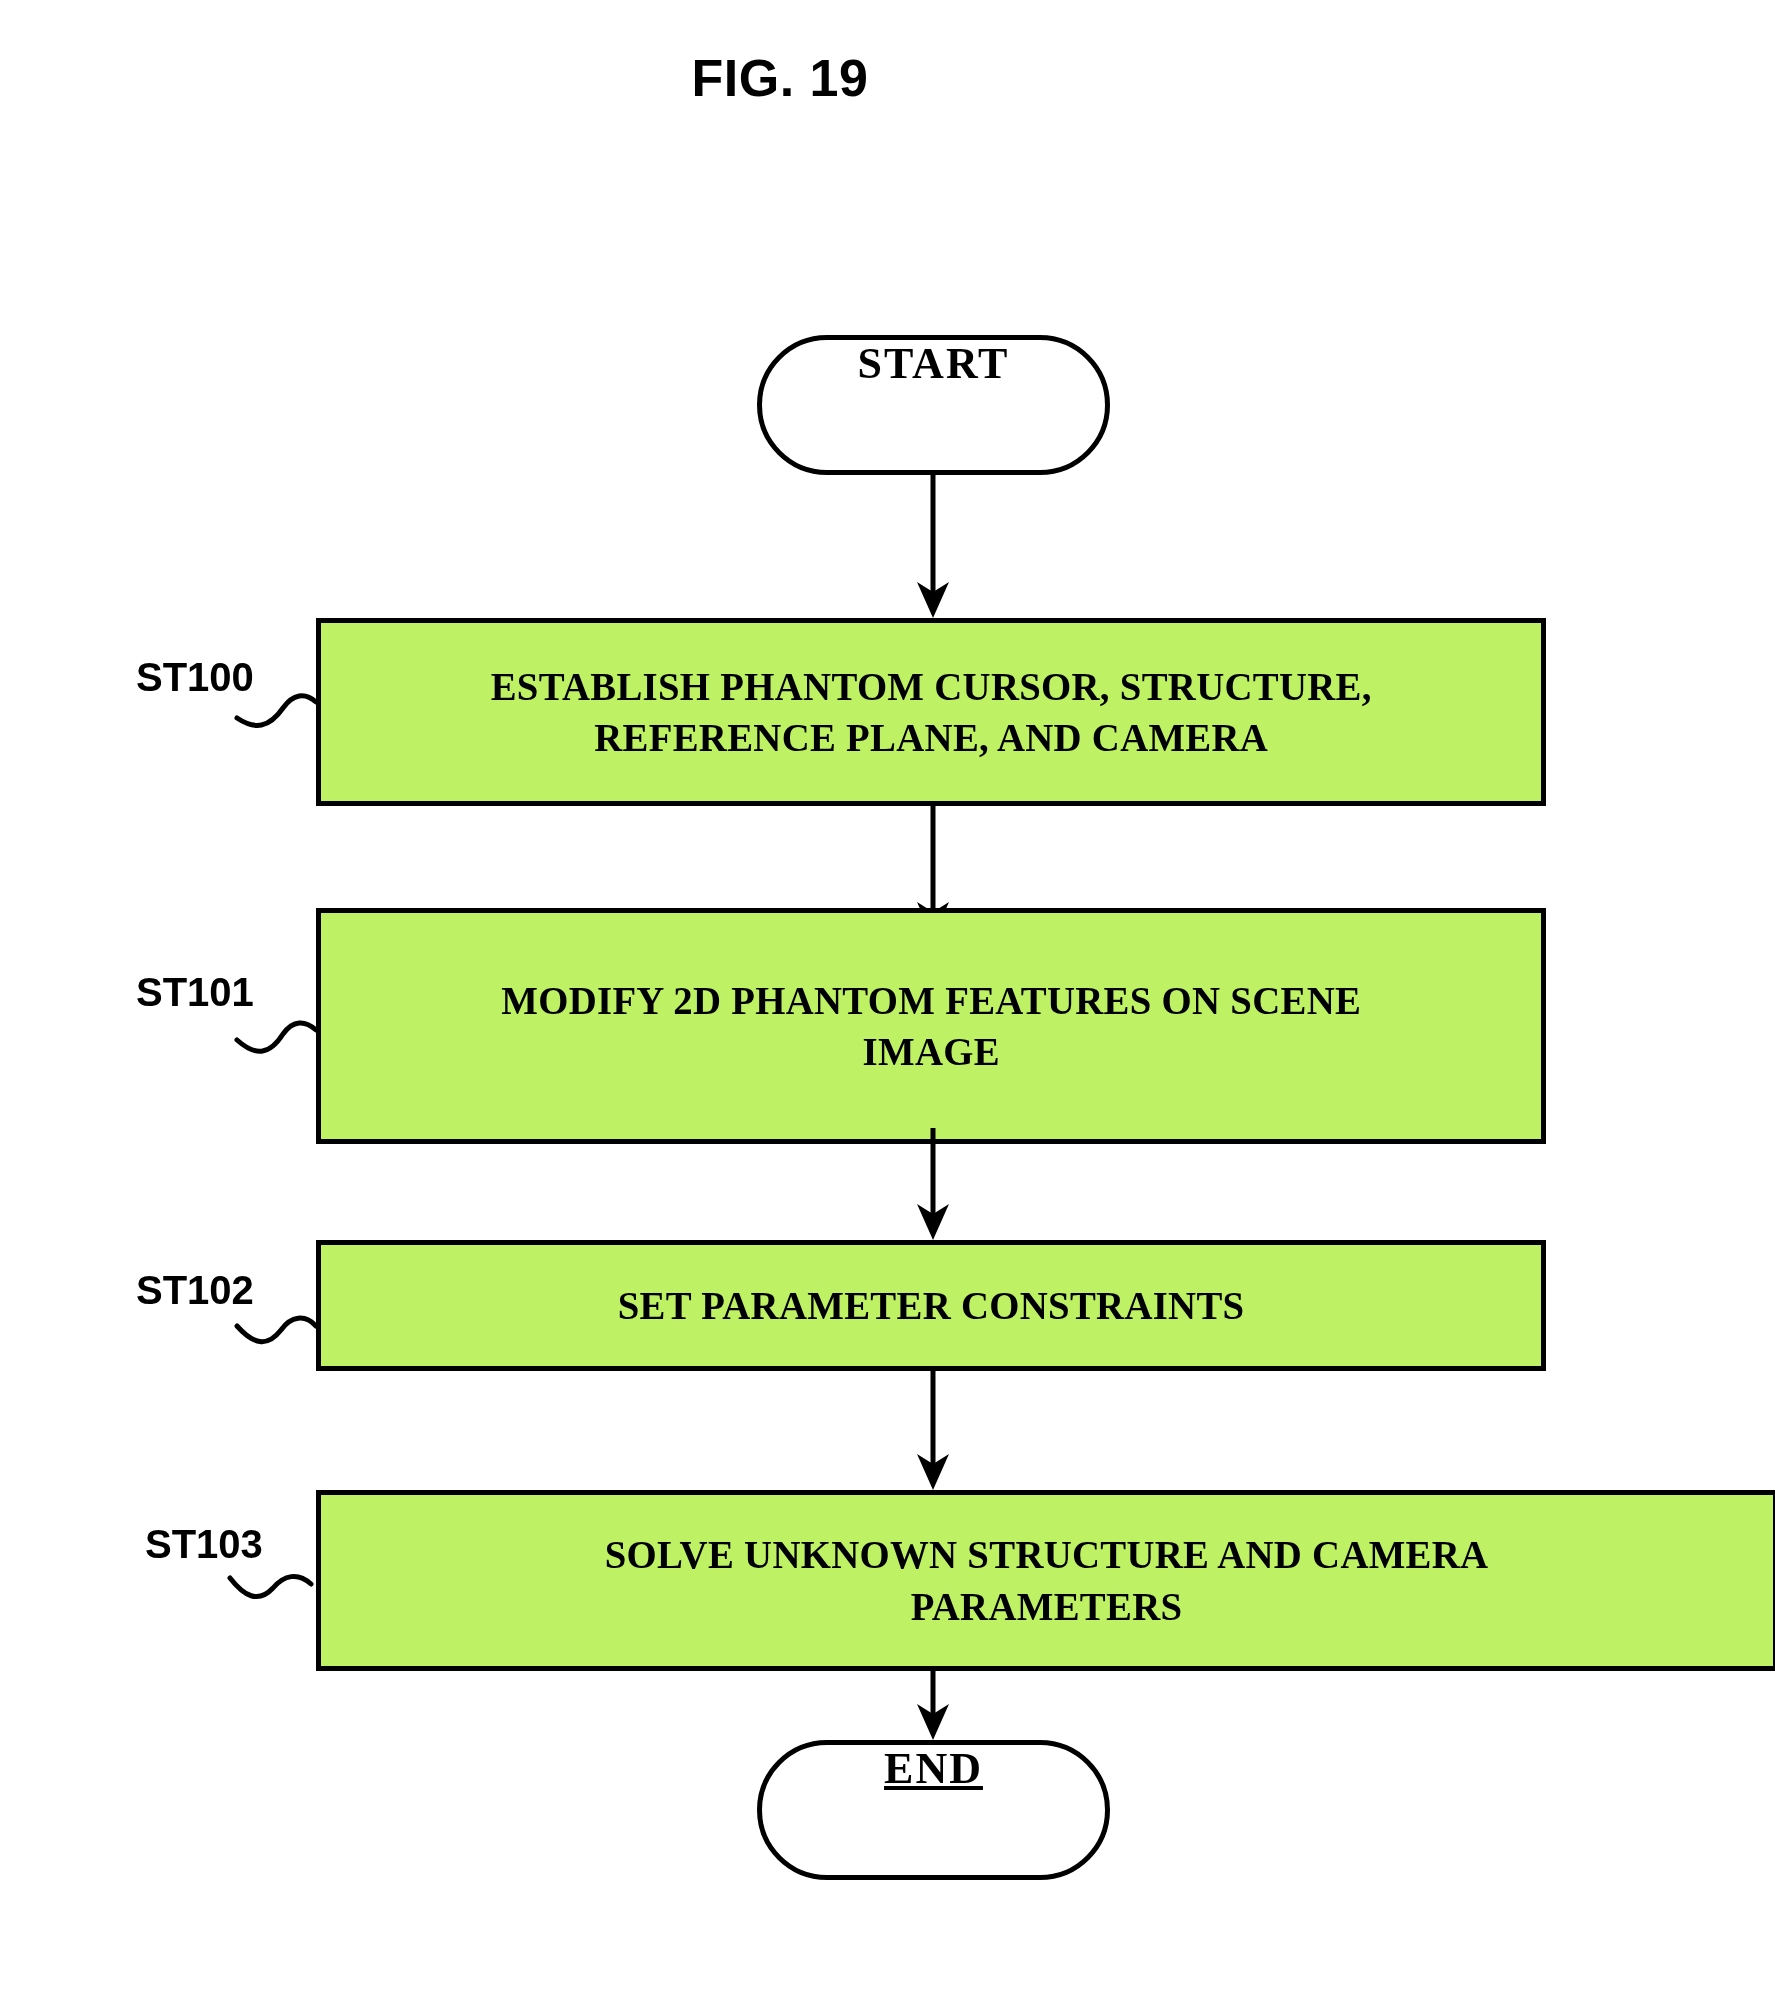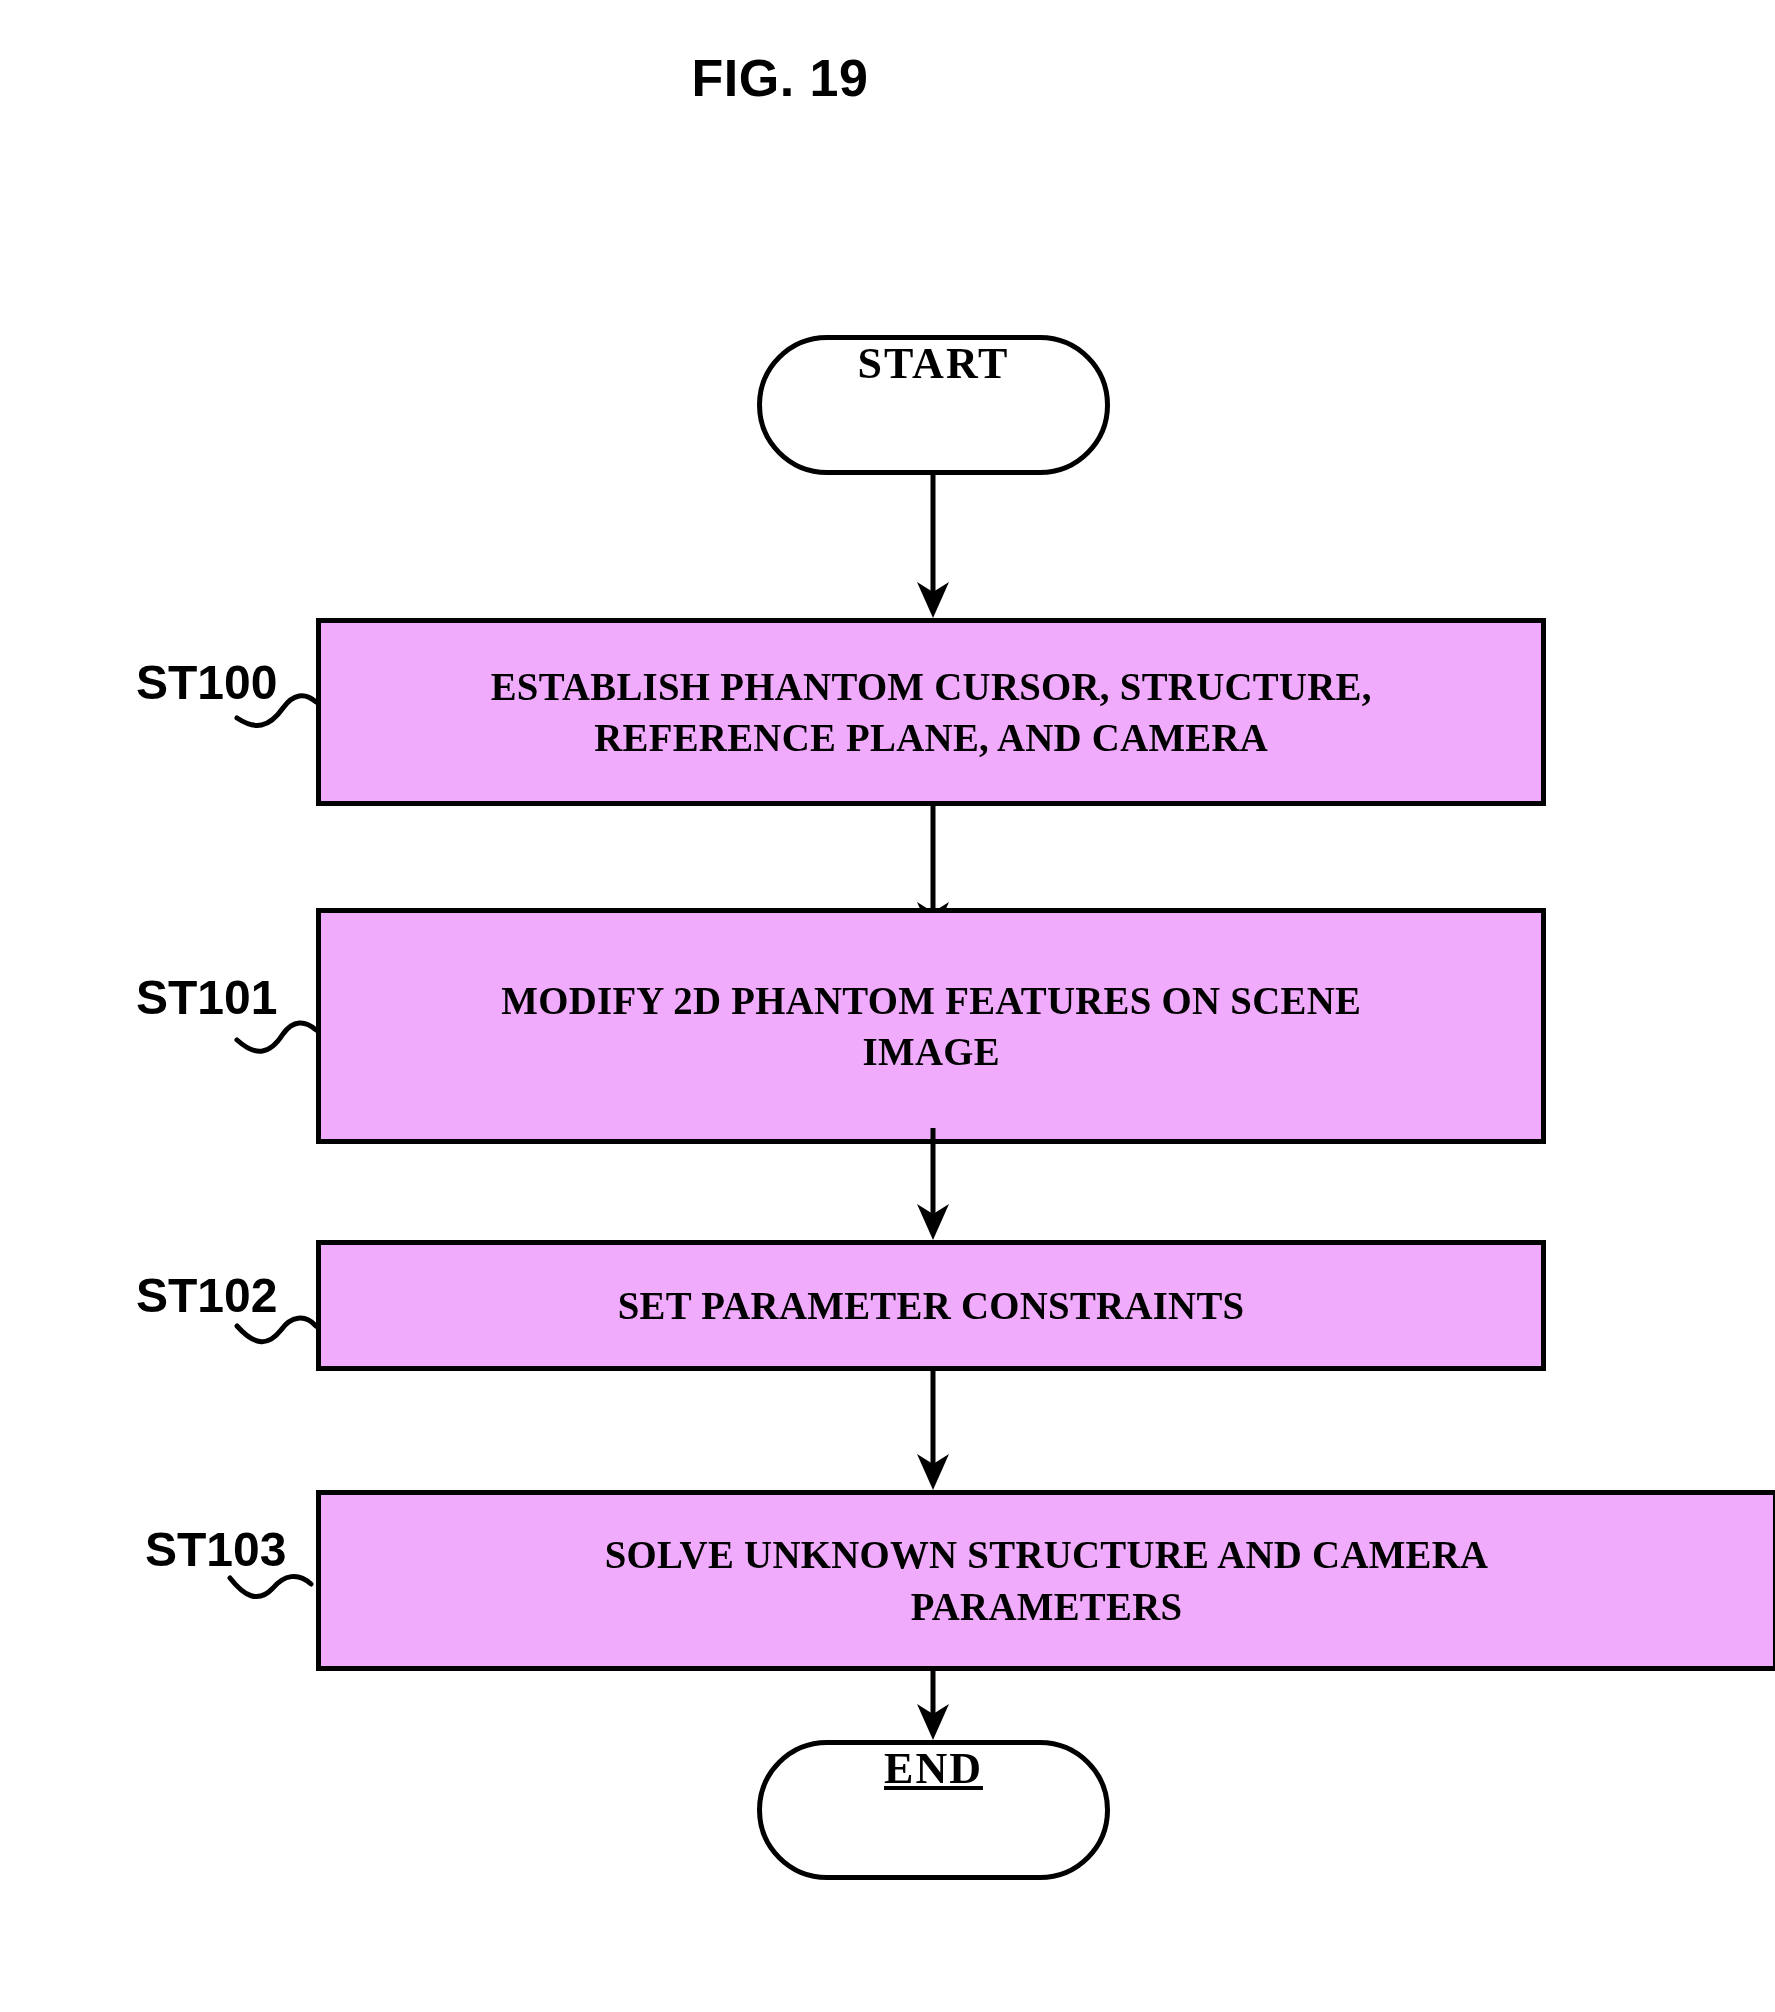--- a/index.html
+++ b/index.html
@@ -55,21 +55,21 @@
   }
 
   #node-start { left: 757px; top: 335px; width: 353px; height: 140px; }
   #node-end   { left: 757px; top: 1740px; width: 353px; height: 140px; text-decoration: underline; }
 
   
   .process-box {
     position: absolute;
     box-sizing: border-box;
     border: 5px solid #000;
-    background: #f0abfc;
+    background: #bef264;
     display: flex;
     align-items: center;
     justify-content: center;
     padding: 0 34px;
   }
   .process-box .box-text {
     font-family: "Liberation Serif", serif;
     font-weight: bold;
     font-size: 40px;
     line-height: 1.28;
@@ -81,21 +81,21 @@
   #box-st100 { left: 316px; top: 618px;  width: 1230px; height: 188px; }
   #box-st101 { left: 316px; top: 908px;  width: 1230px; height: 236px; }
   #box-st102 { left: 316px; top: 1240px; width: 1230px; height: 131px; }
   #box-st103 { left: 316px; top: 1490px; width: 1462px; height: 181px; }
 
   
   .step-ref {
     position: absolute;
     font-family: "Liberation Sans", sans-serif;
     font-weight: bold;
-    font-size: 48px;
+    font-size: 40px;
     letter-spacing: 0px;
     white-space: nowrap;
     color: #000;
   }
   #ref-st100 { left: 136px; top: 655px; }
   #ref-st101 { left: 136px; top: 970px; }
   #ref-st102 { left: 136px; top: 1268px; }
   #ref-st103 { left: 129px; top: 1522px; margin-left: 16px; }
 
   

